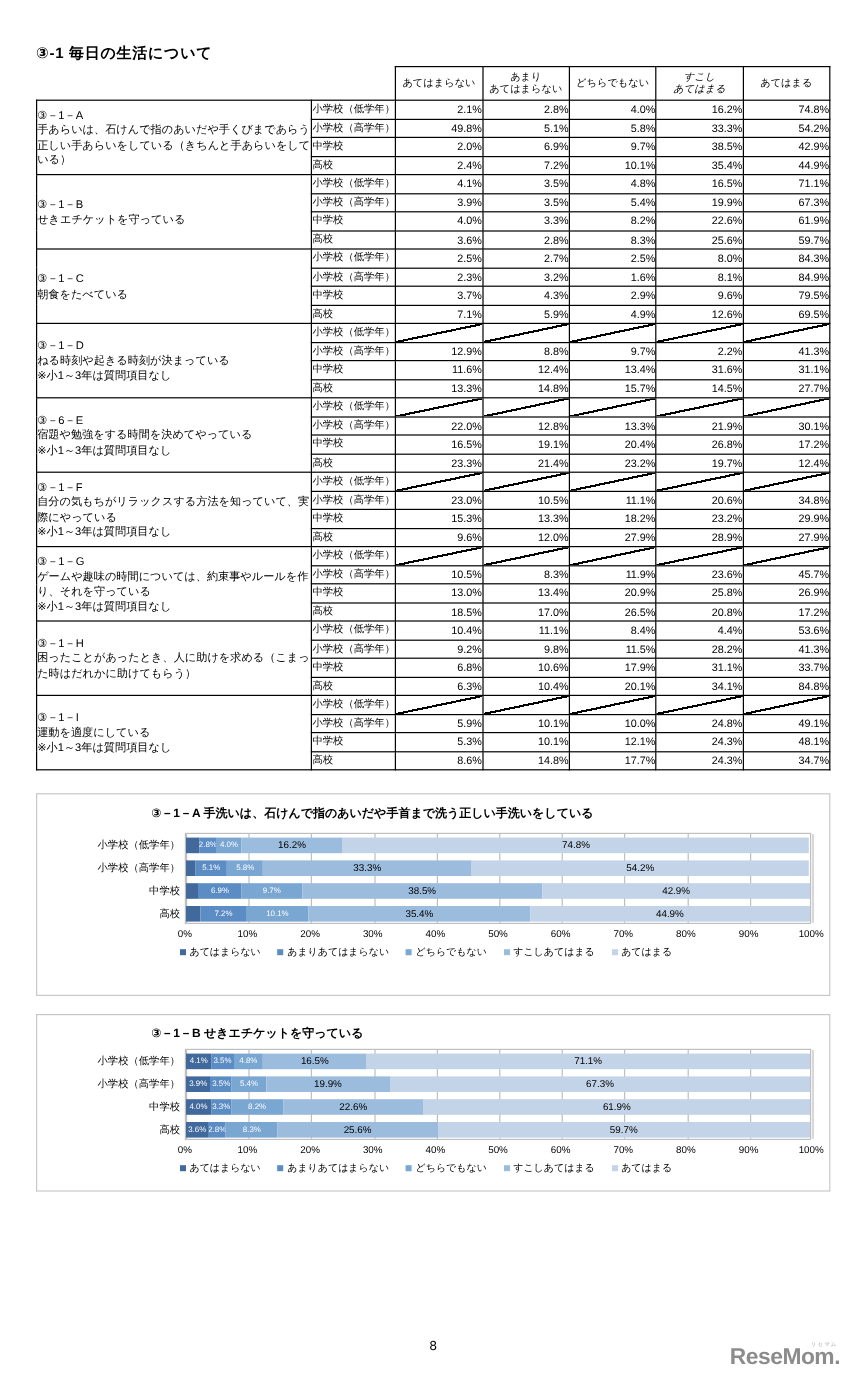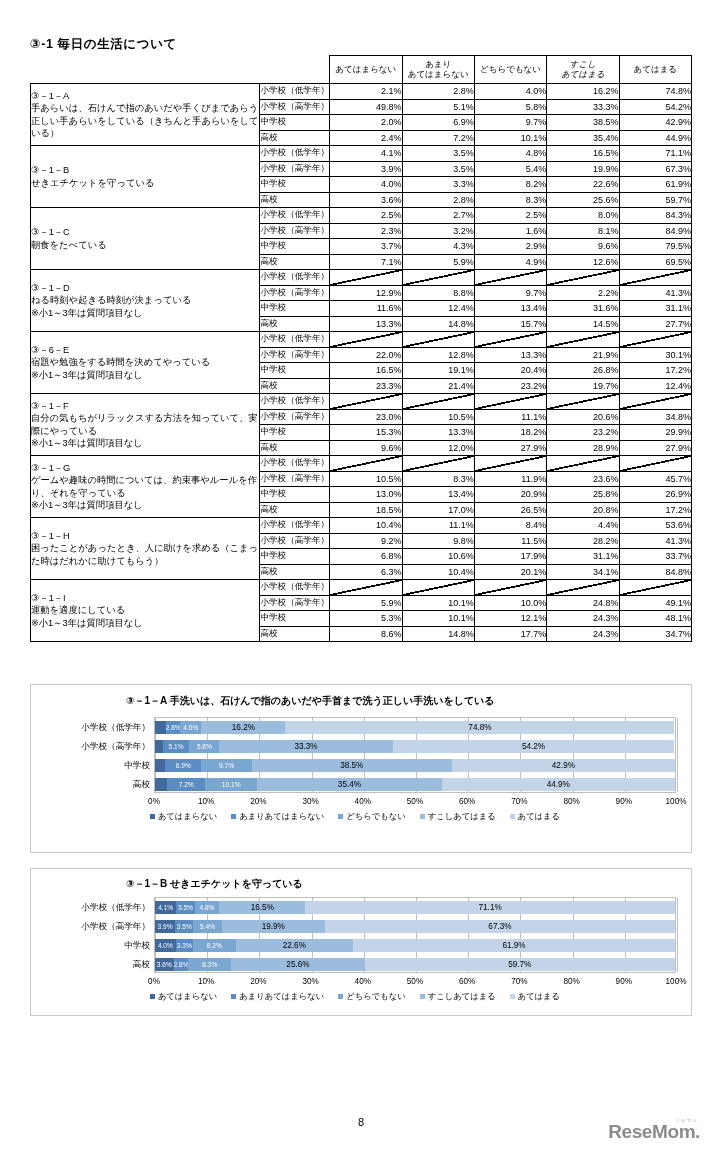--- a/index.html
+++ b/index.html
@@ -84,21 +84,20 @@
         rgba(0,0,0,0) calc(50% + 0.9px), rgba(0,0,0,0) 100%);
     background-repeat:no-repeat;
   }
 
   
   .chart-panel{
     position:absolute;
     left:30px; width:662px;
     border:1px solid #c8c8c8;
     background:#fff;
-    margin-top:23px;
   }
   #chart-panel-a{ top:661px; height:169px; }
   #chart-panel-b{ top:845px; height:148px; }
 
   .chart-title{
     position:absolute;
     font-size:10px; font-weight:bold;
     white-space:nowrap;
   }
   #chart-panel-a .chart-title{ left:95px; top:9px; }

